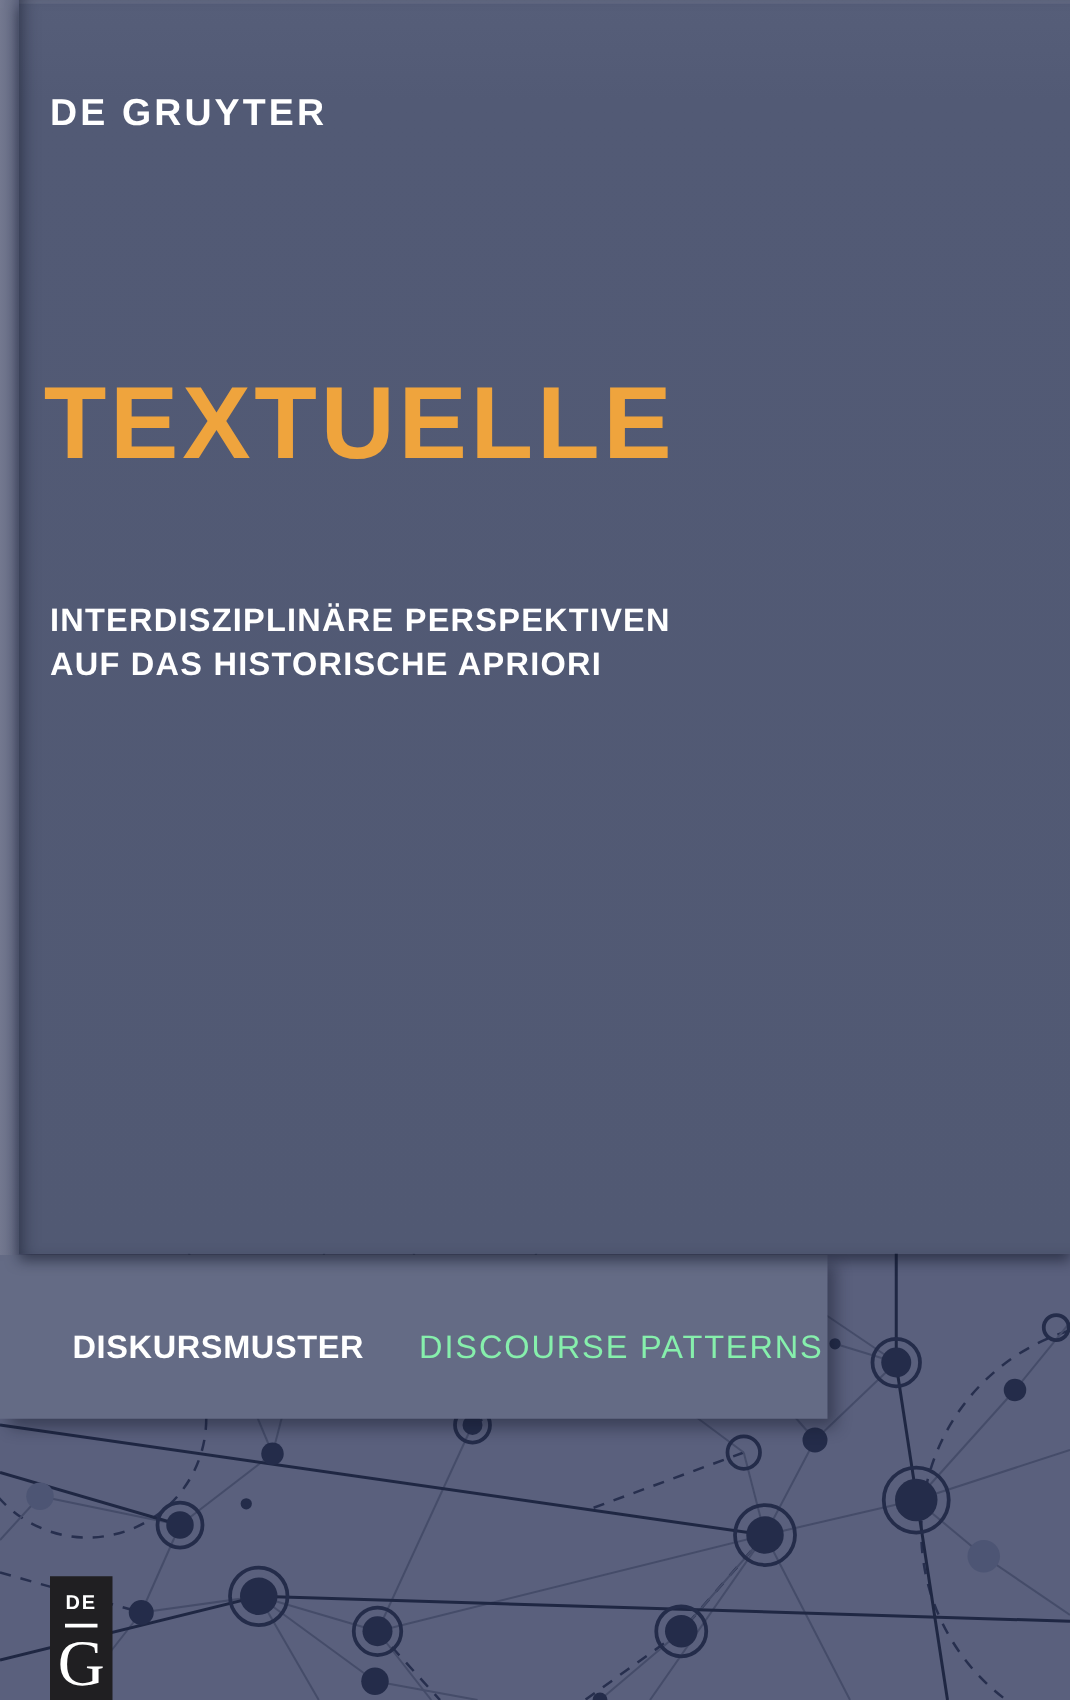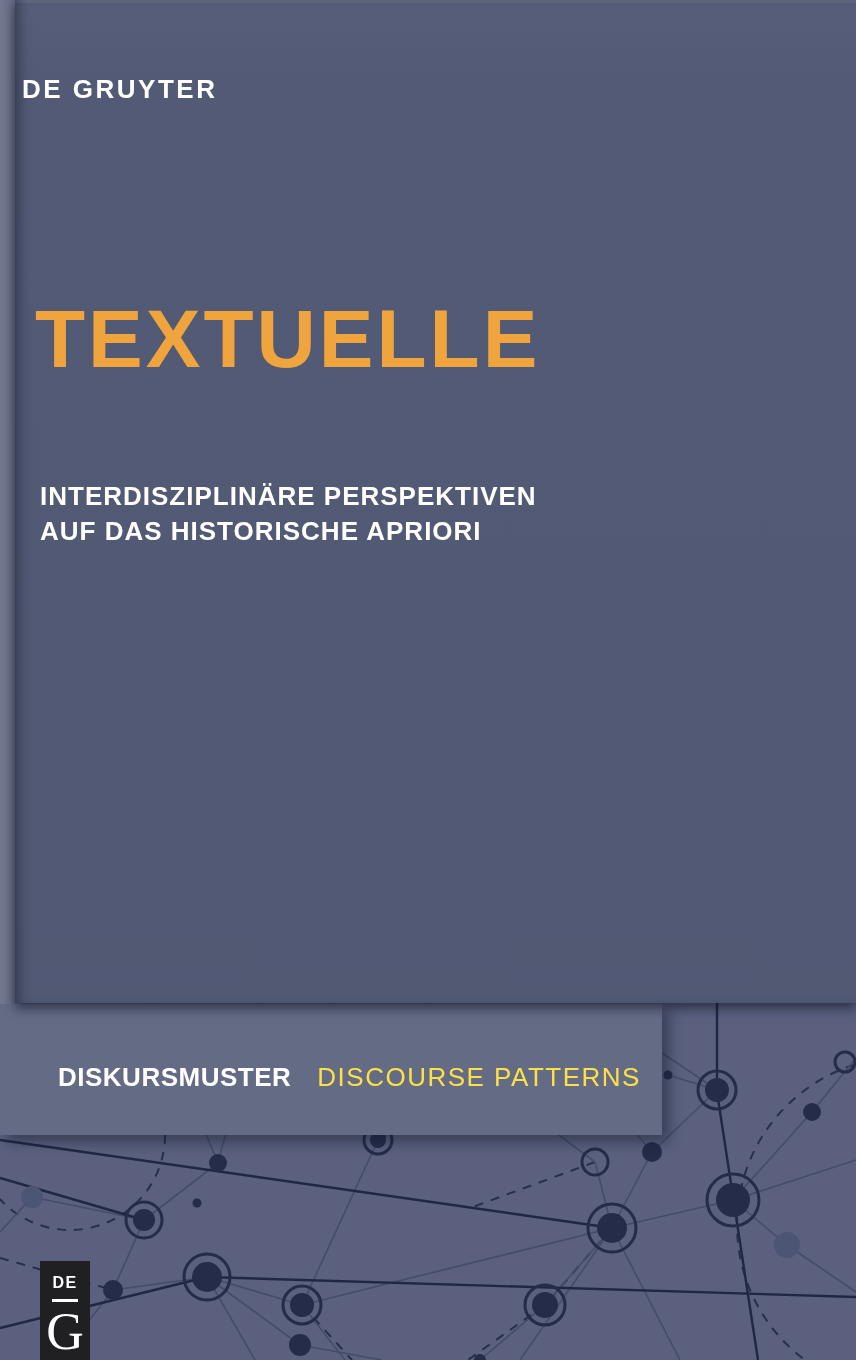--- a/index.html
+++ b/index.html
@@ -17,41 +17,41 @@
   }
   
   .series-band{
     position:absolute;left:0;top:1004px;width:662px;height:131px;
     background:#646b85;
     box-shadow:7px 7px 12px rgba(18,23,40,.45);
     z-index:2;
   }
   .series-band .band-text{
     position:absolute;left:58px;top:58px;
-    display:flex;align-items:baseline;gap:26px;
+    display:flex;align-items:baseline;gap:44px;
     color:#ffffff;white-space:nowrap;
   }
   .series-de{font-size:26px;font-weight:700;letter-spacing:.5px;}
-  .series-en{font-size:26px;font-weight:400;letter-spacing:1.5px;color:#fde047;text-align:right;}
+  .series-en{font-size:26px;font-weight:400;letter-spacing:1.5px;color:#86efac;text-align:right;}
   
   .spine-strip{
     position:absolute;left:0;top:0;width:15px;height:1004px;
     background:linear-gradient(90deg,#747990 0%,#6a7088 55%,#5d637d 100%);
     z-index:3;
   }
   
   .cover-panel{
     position:absolute;left:15px;top:0;width:841px;height:1003px;
     background:linear-gradient(180deg,#565e79 0%,#525a75 8%,#515973 100%);
     box-shadow:0 6px 10px rgba(15,20,36,.55), inset 10px 0 14px -8px rgba(18,23,40,.6), inset 0 3px 0 rgba(255,255,255,.08);
     z-index:4;
   }
   .publisher-name{
-    position:absolute;left:7px;top:74px;
-    color:#ffffff;font-size:26px;font-weight:700;letter-spacing:2.5px;
+    position:absolute;left:25px;top:74px;
+    color:#ffffff;font-size:30px;font-weight:700;letter-spacing:2.5px;
     white-space:nowrap;
   }
   .authors{
     position:absolute;left:23px;top:196px;
     color:#ffffff;
     font-family:"Liberation Serif", serif;font-style:italic;font-weight:400;
     font-size:40px;line-height:47px;white-space:nowrap;
   }
   .book-title{
     position:absolute;left:20px;top:297px;

